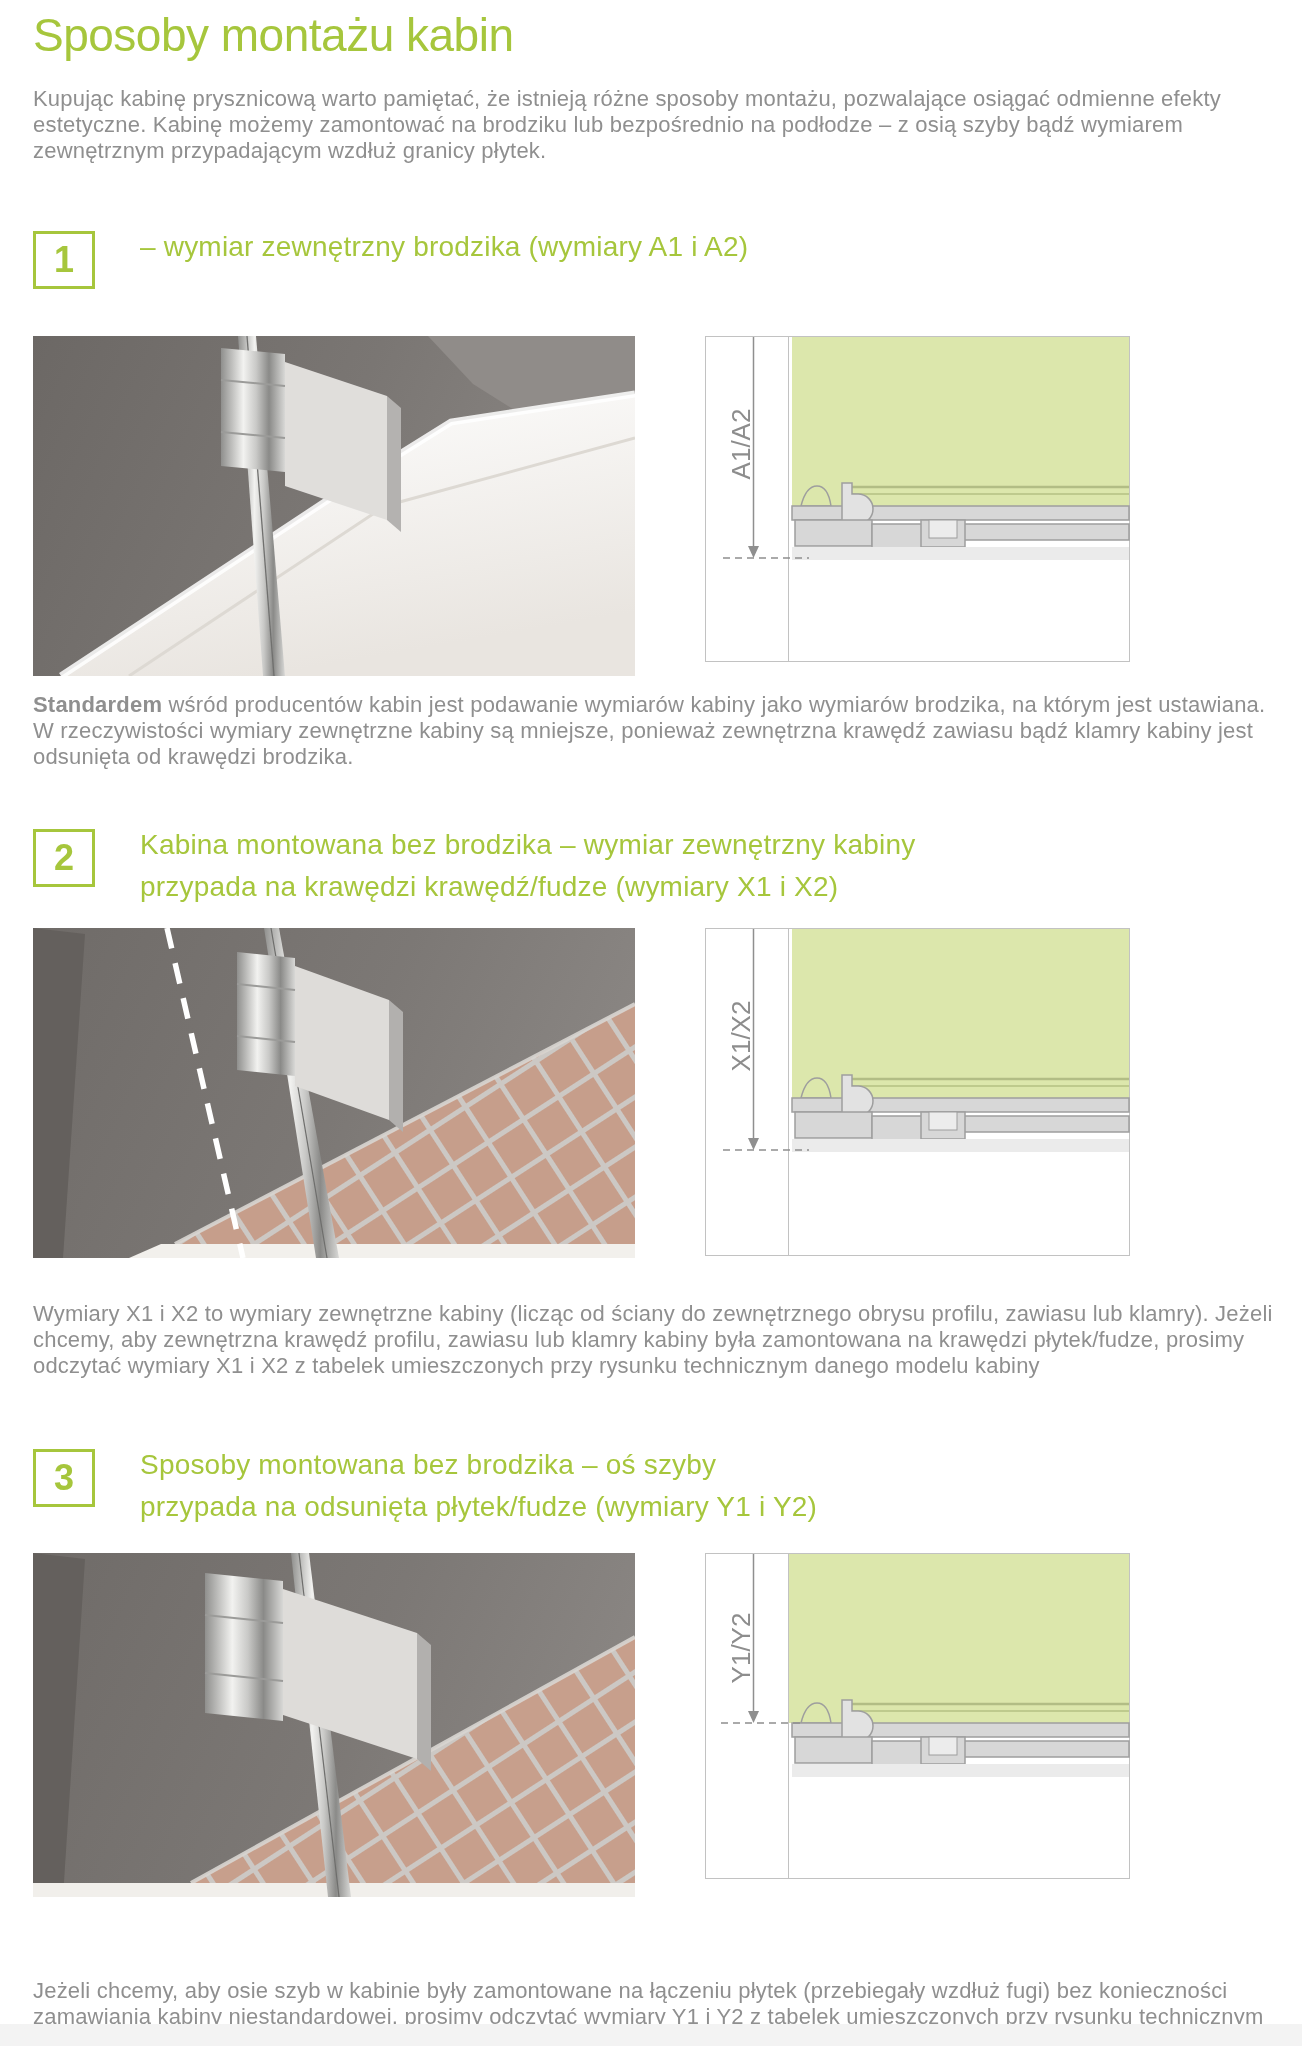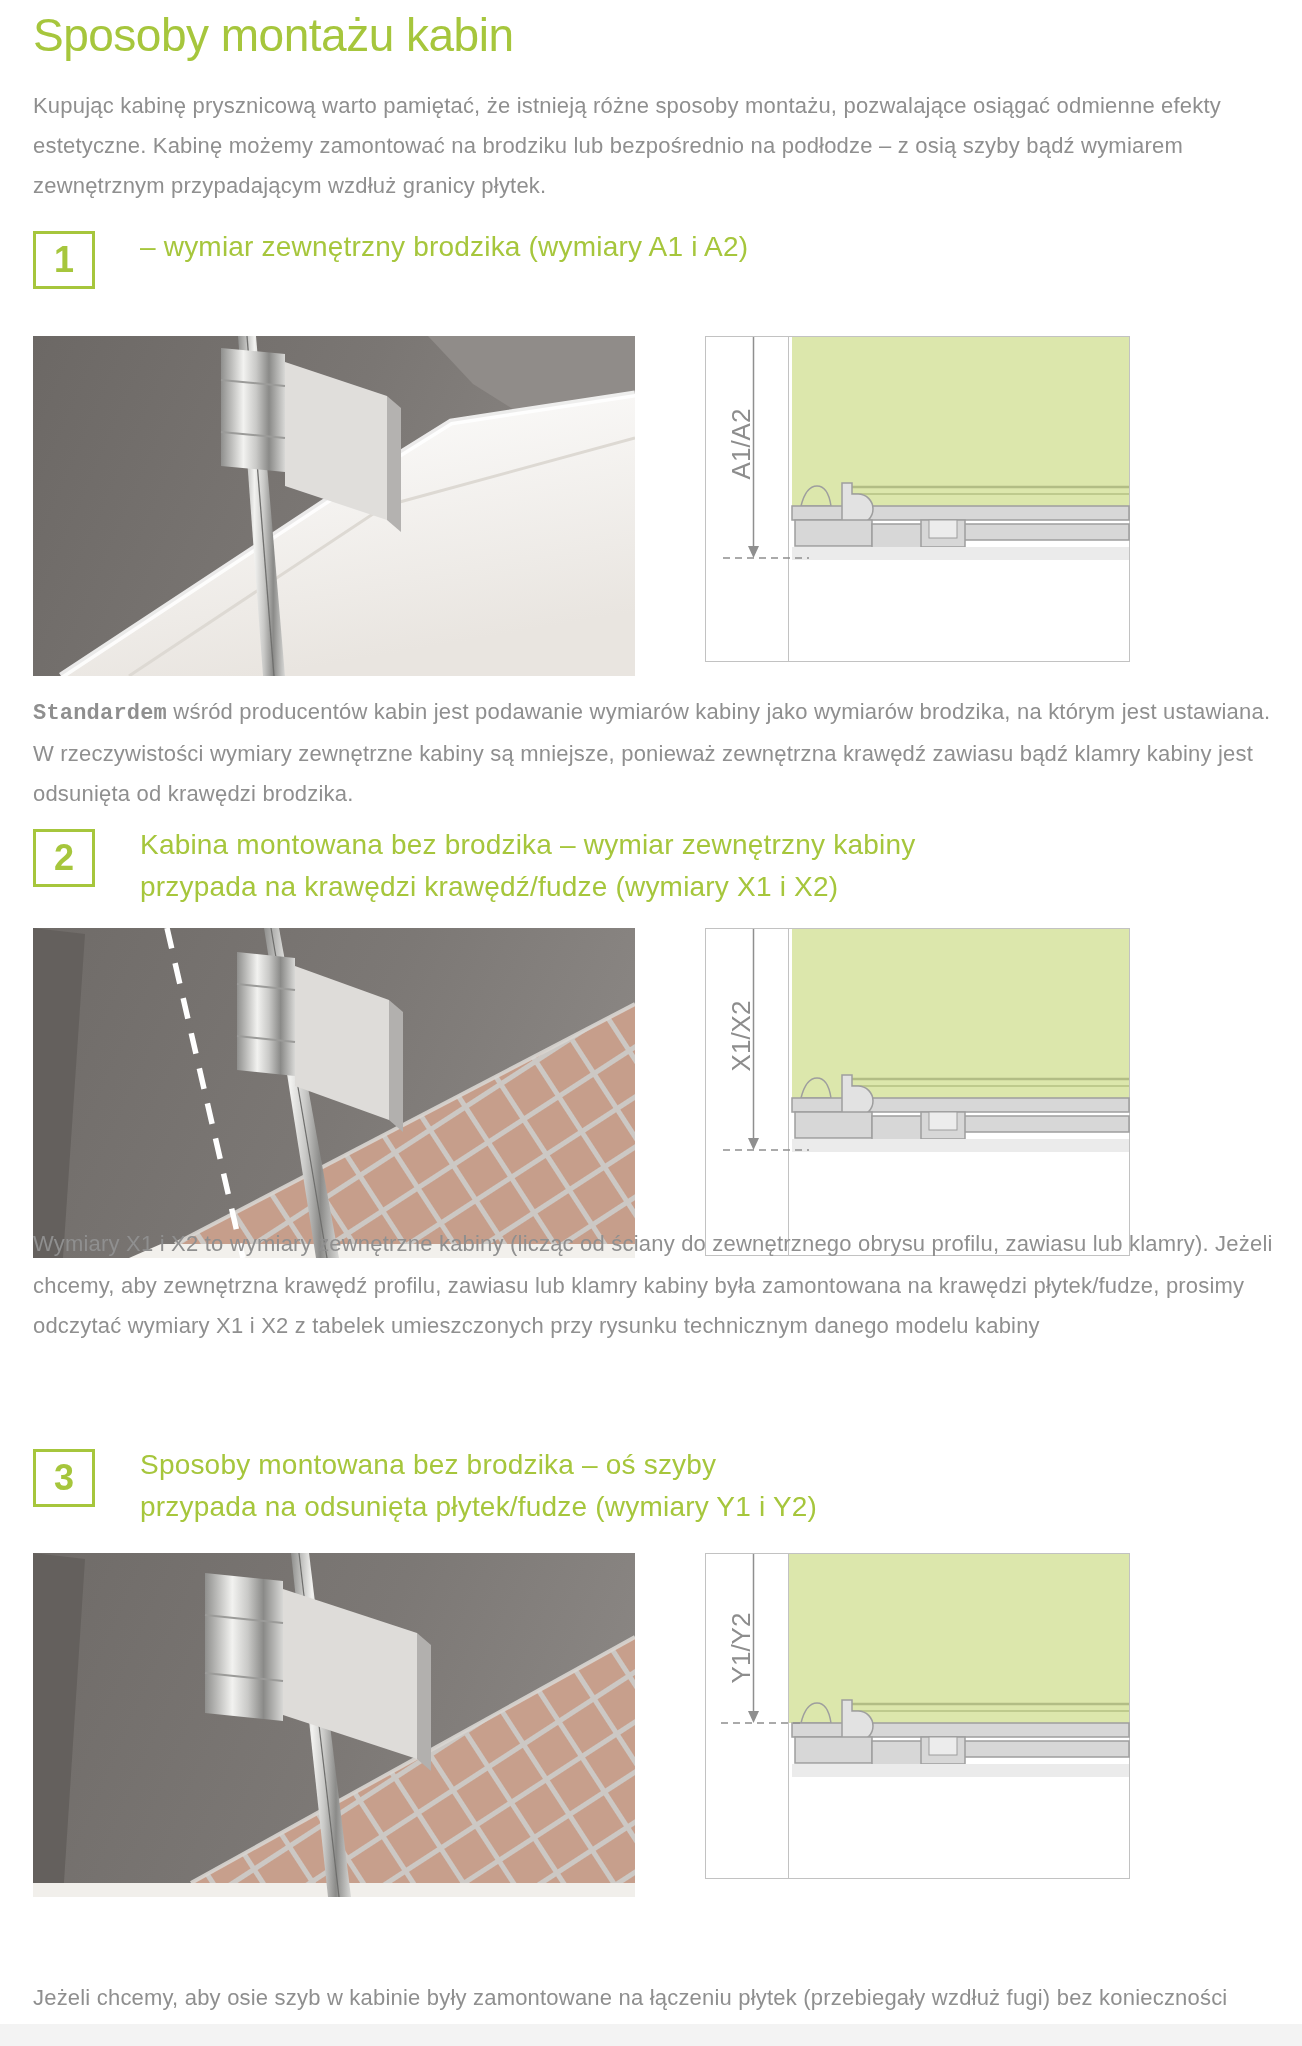--- a/index.html
+++ b/index.html
@@ -16,24 +16,24 @@
     font-family:"Liberation Sans",sans-serif;
     padding-left:39px;
   }
   .page-title{
     position:absolute;left:33px;top:8px;margin:0;
     font-size:46px;font-weight:300;letter-spacing:-0.5px;
     color:var(--green);
   }
   .body-para{
     position:absolute;left:33px;width:1245px;margin:0;
-    font-size:22px;line-height:40px;letter-spacing:.2px;
+    font-size:22px;line-height:26px;letter-spacing:.2px;
     color:var(--body-gray);
   }
-  .body-para b{font-weight:bold;font-family:Liberation Mono, monospace;}
+  .body-para b{font-weight:bold;}
   .sec-header{
     position:absolute;left:33px;
     display:flex;align-items:flex-start;gap:45px;
   }
   .num-box{
     width:56px;height:52px;margin-top:5px;
     border:3px solid var(--green);
     display:flex;align-items:center;justify-content:center;
     font-size:36px;font-weight:bold;color:var(--green);
   }
@@ -197,21 +197,21 @@
       <rect x="87" y="211" width="337" height="13" fill="#ebebeb"></rect>
       <g>
         <line x1="48.5" y1="1" x2="48.5" y2="210" stroke="#8f8f8f" stroke-width="1.5"></line>
         <polygon points="43,210 54,210 48.5,222" fill="#8f8f8f"></polygon>
         <line x1="18" y1="222" x2="104" y2="222" stroke="#8f8f8f" stroke-width="1.5" stroke-dasharray="7 5"></line>
       </g>
       <text transform="translate(36 108) rotate(-90)" text-anchor="middle" dominant-baseline="central" font-size="26" fill="#8d8d8d" font-family="Liberation Sans, sans-serif">X1/X2</text>
     </svg>
   </div>
 
-  <p class="body-para" style="top:1224px"><b></b><span>Wymiary X1 i X2 to wymiary zewnętrzne kabiny (licząc od ściany do zewnętrznego obrysu profilu, zawiasu lub klamry). Jeżeli chcemy, aby zewnętrzna krawędź profilu, zawiasu lub klamry kabiny była zamontowana na krawędzi płytek/fudze, prosimy odczytać wymiary X1 i X2 z tabelek umieszczonych przy rysunku technicznym danego modelu kabiny</span></p>
+  <p class="body-para" style="top:1301px"><b></b><span>Wymiary X1 i X2 to wymiary zewnętrzne kabiny (licząc od ściany do zewnętrznego obrysu profilu, zawiasu lub klamry). Jeżeli chcemy, aby zewnętrzna krawędź profilu, zawiasu lub klamry kabiny była zamontowana na krawędzi płytek/fudze, prosimy odczytać wymiary X1 i X2 z tabelek umieszczonych przy rysunku technicznym danego modelu kabiny</span></p>
 
   <div class="sec-header" style="top:1444px">
     <div class="num-box">
       <span>3</span>
     </div>
     <div class="sec-heading">
       <div>Sposoby montowana bez brodzika – oś szyby</div>
       <div>przypada na odsunięta płytek/fudze (wymiary Y1 i Y2)</div>
     </div>
   </div>

